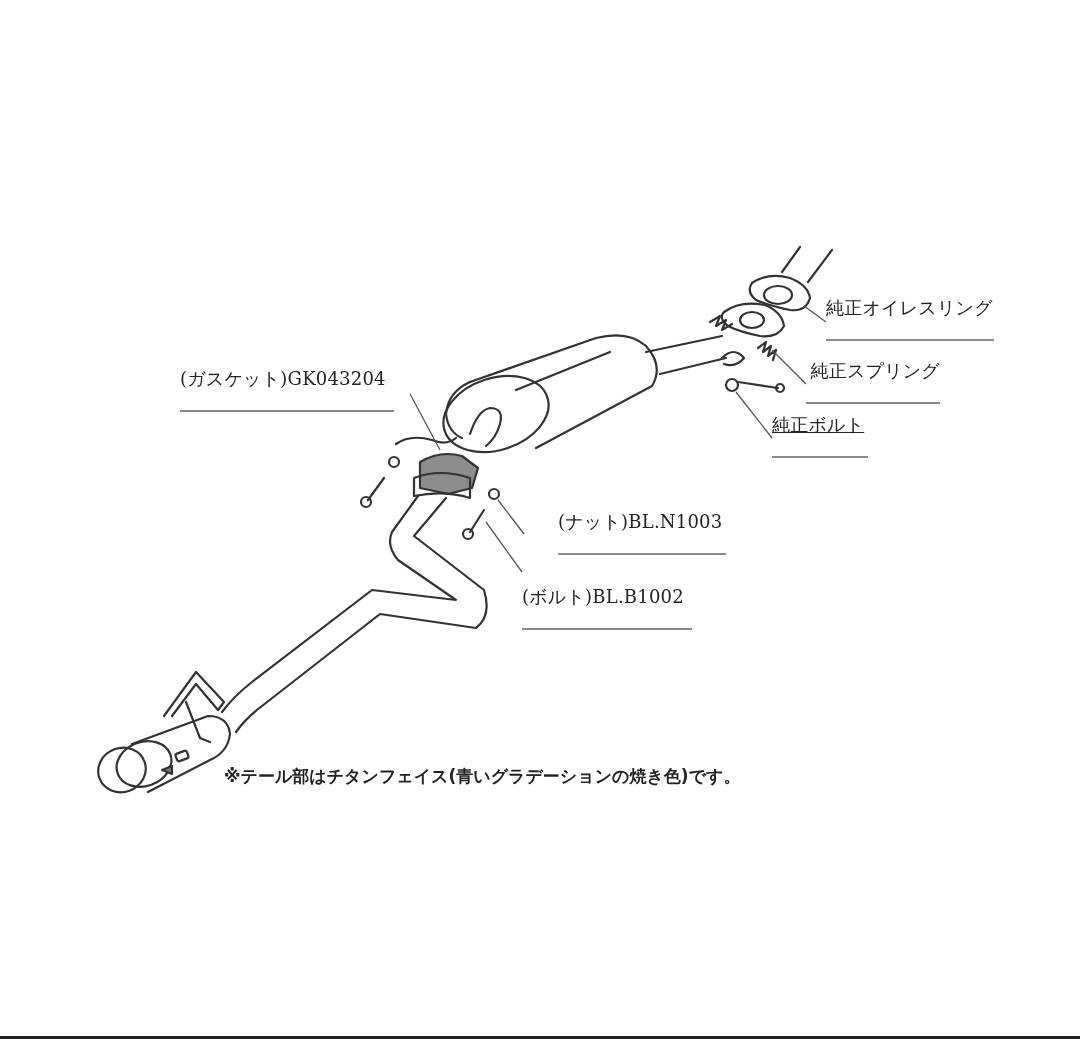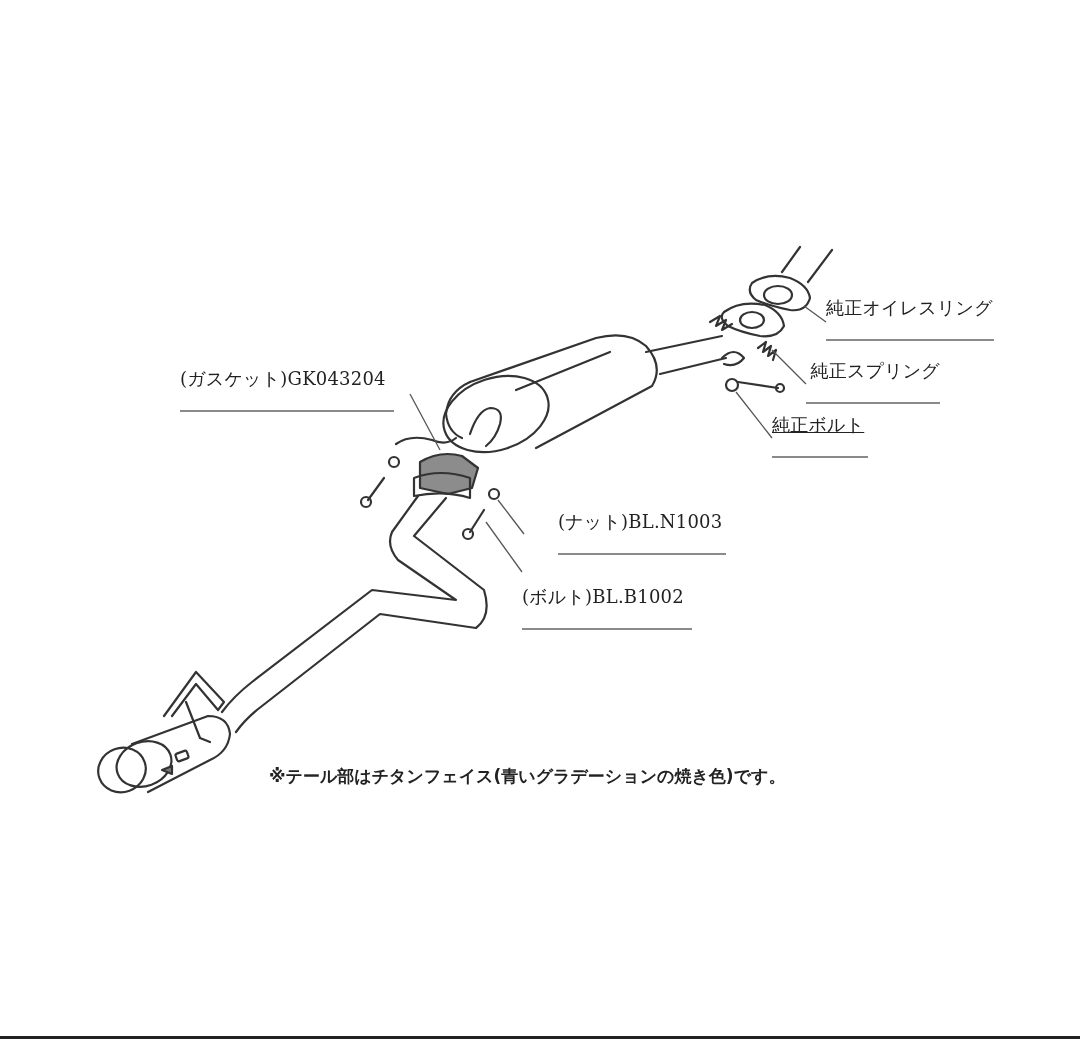--- a/index.html
+++ b/index.html
@@ -8,21 +8,21 @@
     font-family: "DejaVu Serif", "Liberation Serif", serif;
   }
   .diagram { position: absolute; left: 0; top: 0; width: 1080px; height: 1039px; }
   .label {
     position: absolute; font-size: 18px; color: #222; white-space: nowrap; line-height: 22px;
     letter-spacing: 0.2px;
   }
   .label.underlined { padding-bottom: 20px; border-bottom: 2px solid #8a8a8a; }
   .note {
     position: absolute; left: 224px; top: 765px; font-size: 17px; color: #222; font-weight: bold;
-    font-family: "DejaVu Sans", "Liberation Sans", sans-serif; white-space: nowrap; margin-left: 45px;
+    font-family: "DejaVu Sans", "Liberation Sans", sans-serif; white-space: nowrap;
   }
   .bottom-bar { position: absolute; left: 0; bottom: 0; width: 1080px; height: 3px; background: #222; }
 </style>
 </head>
 <body>
 
 <svg class="diagram" viewBox="0 0 1080 1039" xmlns="http://www.w3.org/2000/svg">
   <g fill="none" stroke="#333" stroke-width="2.2" stroke-linecap="round" stroke-linejoin="round">
 
     <g>

